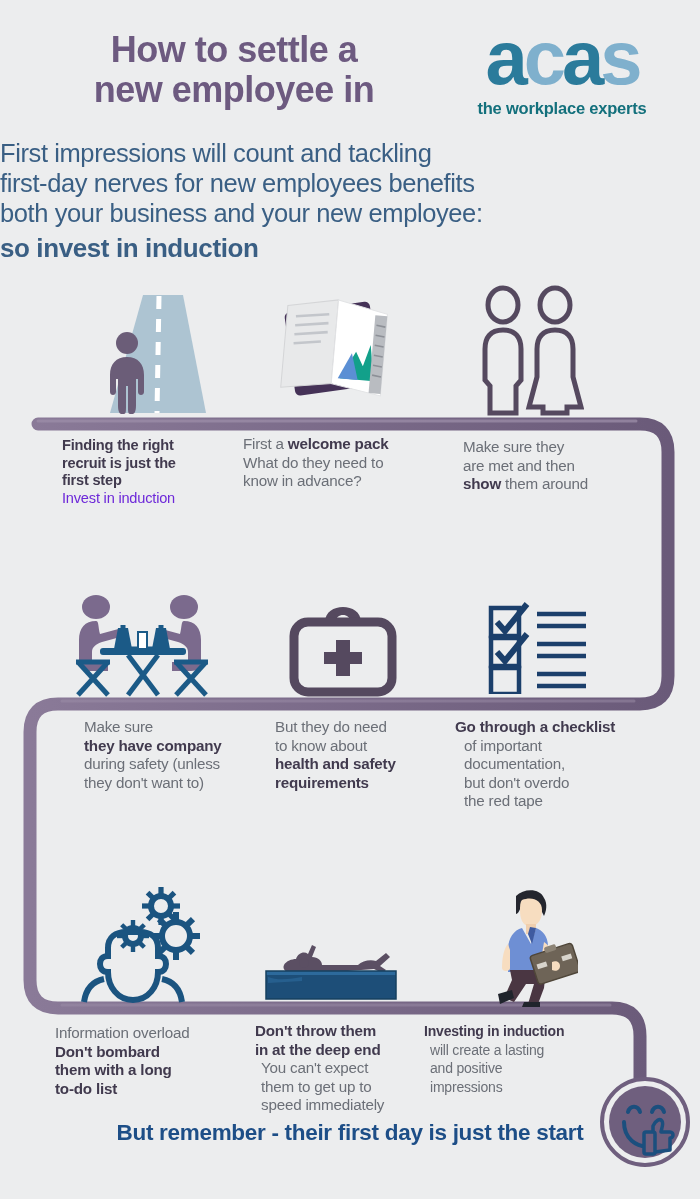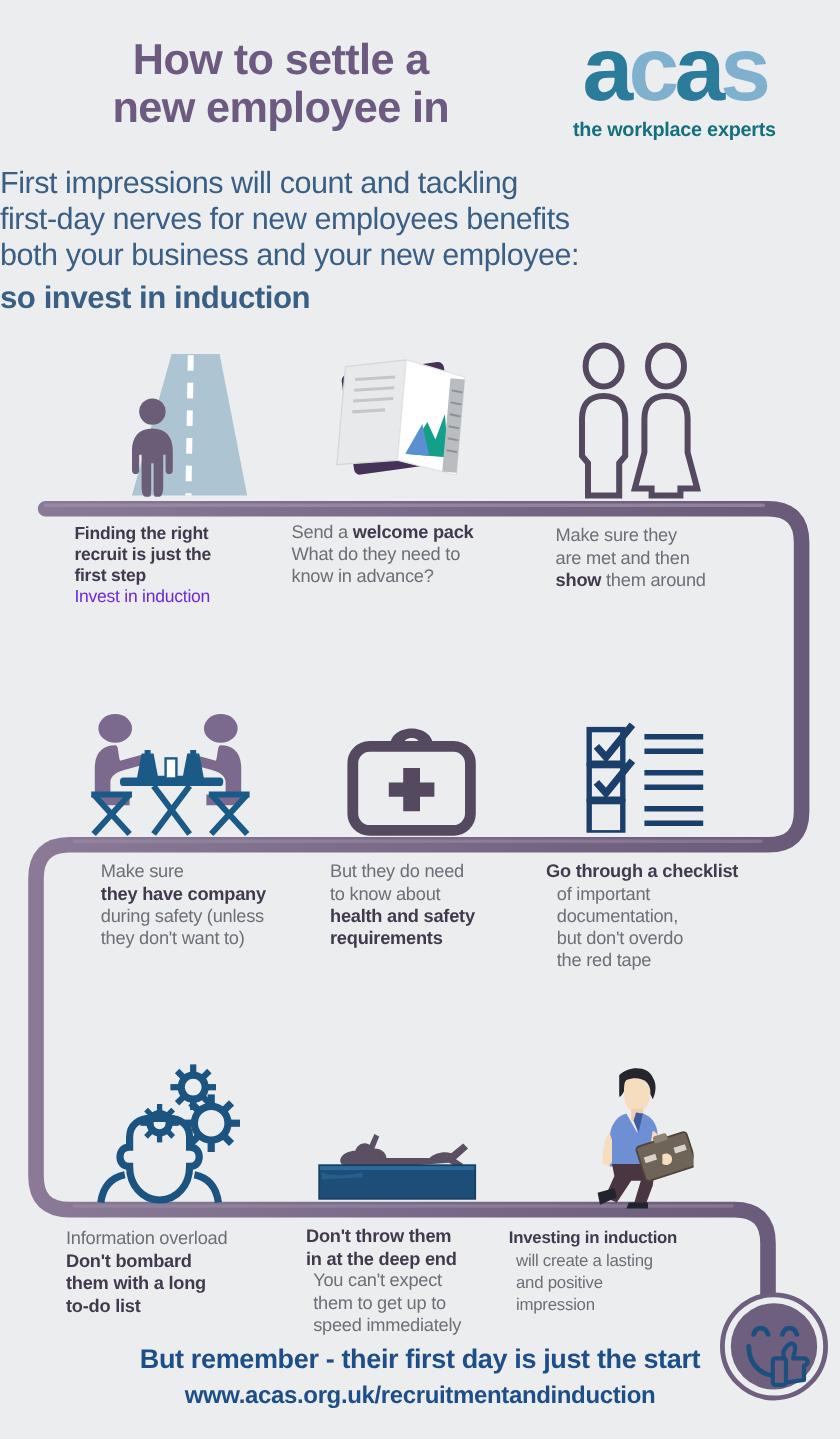--- a/index.html
+++ b/index.html
@@ -156,21 +156,21 @@
   </svg>
 
   <div class="blk" style="left:62px;top:437px;width:155px;">
     <div class="hd">Finding the right</div>
     <div class="hd">recruit is just the</div>
     <div class="hd">first step</div>
     <div class="sub">Invest in induction</div>
   </div>
 
   <div class="blk" style="left:243px;top:435px;width:185px;font-size:15.2px;line-height:18.5px;">
-    <div><span>Send a </span><b>welcome pack</b></div>
+    <div><span>First a </span><b>welcome pack</b></div>
     <div>What do they need to</div>
     <div>know in advance?</div>
   </div>
 
   <div class="blk" style="left:463px;top:438px;width:175px;font-size:15.2px;line-height:18.5px;">
     <div>Make sure they</div>
     <div>are met and then</div>
     <div><b>show</b><span> them around</span></div>
   </div>
 
@@ -340,33 +340,32 @@
     <div><b>in at the deep end</b></div>
     <div style="padding-left:6px;">You can't expect</div>
     <div style="padding-left:6px;">them to get up to</div>
     <div style="padding-left:6px;">speed immediately</div>
   </div>
 
   <div class="blk" style="left:424px;top:1022px;width:190px;font-size:14px;line-height:18.5px;">
     <div><b>Investing in induction</b></div>
     <div style="padding-left:6px;">will create a lasting</div>
     <div style="padding-left:6px;">and positive</div>
-    <div style="padding-left:6px;">impression</div>
+    <div style="padding-left:6px;">impressions</div>
   </div>
 
   <svg class="icon" style="left:600px;top:1072px;" width="96" height="100" viewBox="0 0 96 100">
     <circle cx="45" cy="50" r="43" fill="#ecedee" stroke="#6f5f7e" stroke-width="4"></circle>
     <circle cx="45" cy="50" r="36" fill="#6f5f7e"></circle>
     <g fill="none" stroke="#1b4f7e" stroke-width="4" stroke-linecap="round">
       <path d="M28,40 C30,33 38,33 40,40"></path>
       <path d="M52,40 C54,33 62,33 64,40"></path>
       <path d="M24,50 C24,66 36,76 50,74"></path>
     </g>
     <g fill="#6f5f7e" stroke="#1b4f7e" stroke-width="3.5" stroke-linejoin="round">
       <path d="M53,54 C56,48 60,46 62,49 C64,52 61,58 61,60 L70,60 C74,60 74,66 70,66 L70,78 L55,80 L53,78 Z"></path>
       <rect x="44" y="60" width="11" height="22" rx="2"></rect>
     </g>
   </svg>
 
   <div class="footer1">But remember - their first day is just the start</div>
-  <div class="footer2">www.acas.org.uk/recruitmentandinduction</div>
 
 </div>
 
 </body></html>

